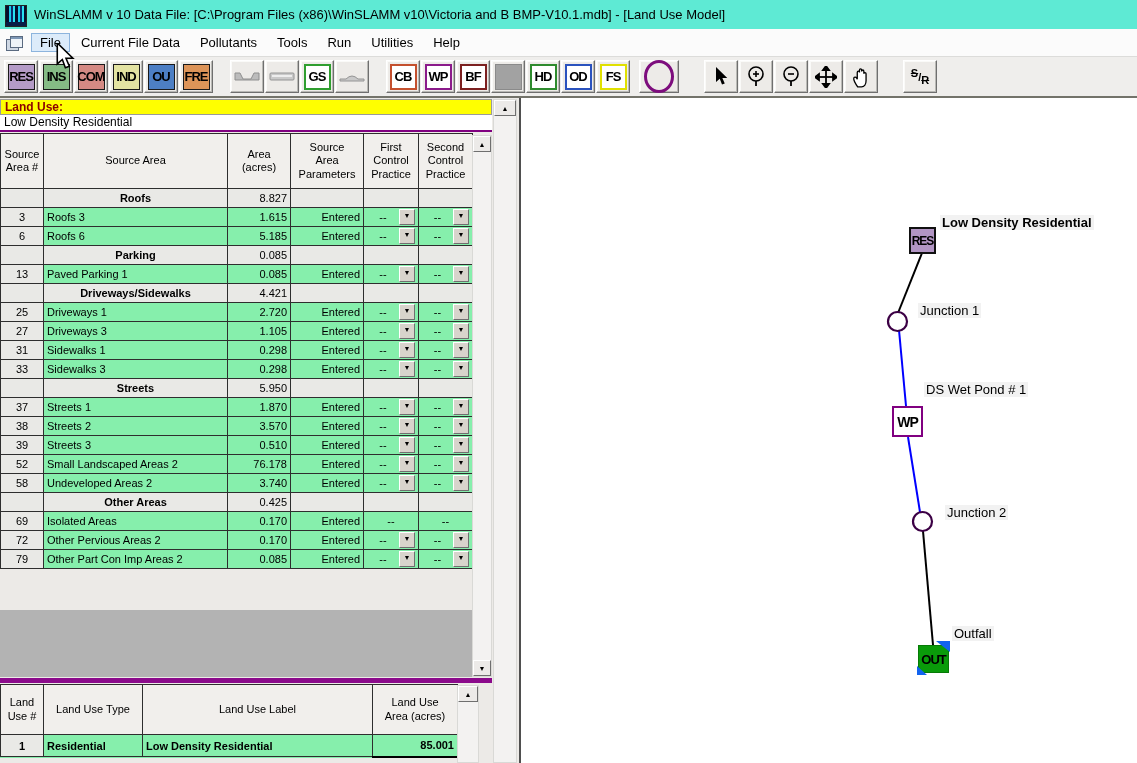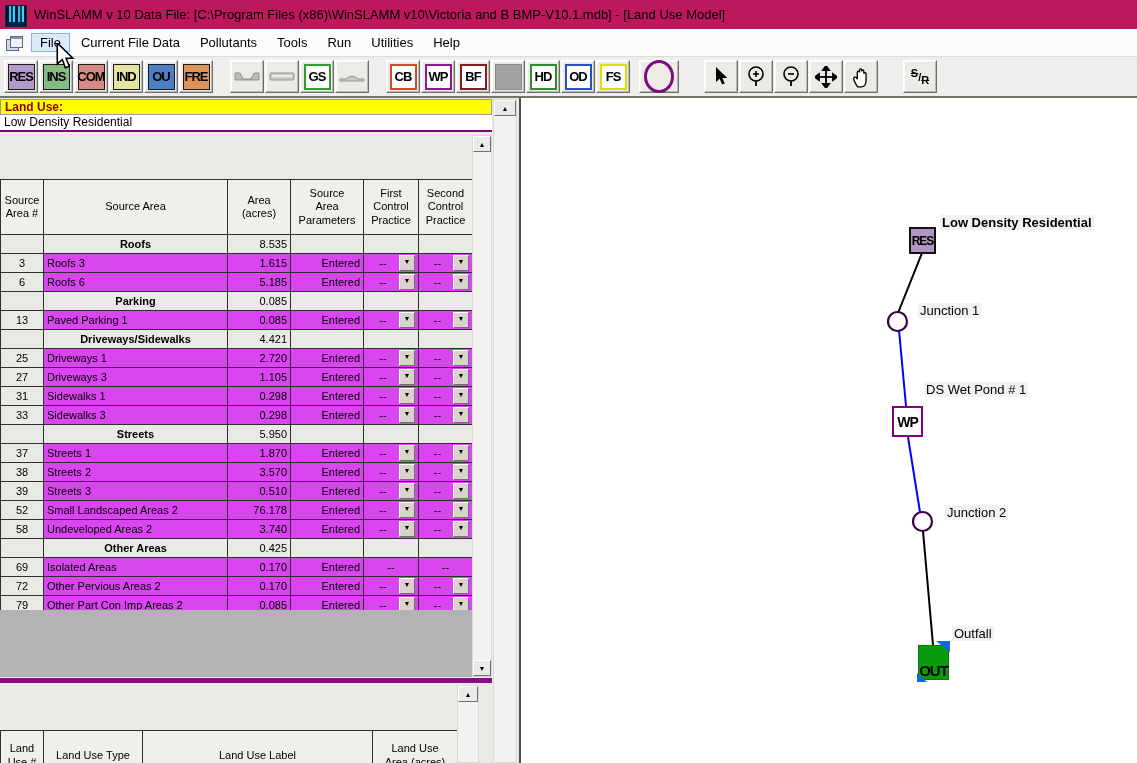--- a/index.html
+++ b/index.html
@@ -1,20 +1,20 @@
 <!DOCTYPE html>
 <html><head>
 <meta charset="utf-8">
 <style>
   html,body{margin:0;padding:0;}
   body{width:1137px;height:763px;position:relative;overflow:hidden;background:#fff;
        font-family:"Liberation Sans",sans-serif;color:#000;}
 
   
-  .titlebar{height:29px;display:flex;align-items:center;background:#be185d;}
+  .titlebar{height:29px;display:flex;align-items:center;background:#5eead4;}
   .app-icon{width:20px;height:20px;margin:2px 7px 0 5px;border:1px solid #222;
     background:repeating-linear-gradient(90deg,#03102e 0 3px,#19c9e8 3px 5px,#0b2a6b 5px 7px,#28e0f0 7px 9px);
     box-shadow:inset 0 -4px 0 #071d46;}
   .title-text{font-size:13px;white-space:nowrap;}
 
   
   .menubar{height:27px;display:flex;align-items:center;background:#fbfbfb;font-size:13px;}
   .mdi-icon{width:17px;height:14px;margin:0 8px 0 6px;position:relative;}
   .mdi-icon .w1{position:absolute;left:0;top:3px;width:11px;height:10px;background:#cfd8e4;border:1px solid #5a6a80;}
   .mdi-icon .w2{position:absolute;left:4px;top:0;width:11px;height:10px;background:#eef3f8;border:1px solid #5a6a80;box-shadow:inset 0 2px 0 #7d97b5;}
@@ -44,21 +44,21 @@
   .content{position:absolute;left:0;top:98px;width:1137px;height:665px;background:#eceae7;}
 
   .lu-header{position:absolute;left:0;top:1px;width:492px;height:16px;background:#ffff00;
     border:1px solid #9a9a9a;box-sizing:border-box;font-size:12px;font-weight:bold;color:#8b0000;
     padding-left:4px;line-height:14px;}
   .lu-name{position:absolute;left:0;top:17px;width:492px;height:15px;background:#fff;
     font-size:12px;padding-left:4px;line-height:15px;box-sizing:border-box;}
   .purple-line{position:absolute;left:0;top:32px;width:492px;height:2px;background:#800080;}
 
   
-  table.grid{position:absolute;border-collapse:collapse;table-layout:fixed;font-size:11px;background:#d946ef;margin-top:46px;}
+  table.grid{position:absolute;border-collapse:collapse;table-layout:fixed;font-size:11px;background:#86efac;}
   #src-table{left:0;top:35px;width:472px;}
   table.grid th,table.grid td{border:1px solid #2e2e2e;padding:0 3px;overflow:hidden;white-space:nowrap;box-sizing:border-box;}
   table.grid th{background:#f1efec;font-weight:normal;text-align:center;white-space:pre-line;line-height:1.2;}
   #src-table th{height:55px;}
   #src-table td{height:19px;}
   td.num{background:#e9e9e6;text-align:center;}
   tr.cat td{background:#e9e9e6;}
   tr.cat td.nm{font-weight:bold;text-align:center;}
   td.nm{text-align:left;}
   td.ar{text-align:right;}
@@ -87,22 +87,22 @@
   
   .canvas{position:absolute;left:519px;top:0;width:618px;height:665px;background:#fff;
     border-left:2px solid #4f4f4f;box-sizing:border-box;}
   .canvas svg{position:absolute;left:0;top:0;}
   .node{position:absolute;box-sizing:border-box;display:flex;align-items:center;justify-content:center;
     font-weight:bold;}
   .node.res{left:388px;top:129px;width:27px;height:27px;background:#b295c4;border:2px solid #111;
     font-size:12px;letter-spacing:-1px;}
   .node.wp{left:371px;top:308px;width:31px;height:31px;background:#fff;border:2px solid #800080;
     font-size:14px;letter-spacing:-1px;}
-  .node.out{left:397px;top:547px;width:31px;height:35px;background:#0a9b0a;border:1px solid #067a06;
-    font-size:15px;letter-spacing:-1px;overflow:visible;align-items:flex-end;}
+  .node.out{left:397px;top:547px;width:31px;height:28px;background:#0a9b0a;border:1px solid #067a06;
+    font-size:13px;letter-spacing:-1px;overflow:visible;}
   .node.out .b1{position:absolute;right:-2px;top:-5px;width:14px;height:11px;background:#1263ef;
     clip-path:polygon(0 0,100% 0,100% 100%);}
   .node.out .b2{position:absolute;left:-2px;bottom:-3px;width:10px;height:9px;background:#1263ef;
     clip-path:polygon(0 0,0 100%,100% 100%);}
   .nlabel{position:absolute;background:#f2f2f2;font-size:13px;padding:0 2px;white-space:nowrap;}
   .nlabel.bold{font-weight:bold;}
   .lbl-res{left:419px;top:117px;}
   .lbl-j1{left:397px;top:205px;}
   .lbl-wp{left:403px;top:284px;}
   .lbl-j2{left:424px;top:407px;}
@@ -277,21 +277,21 @@
 Practice</th>
         <th>Second
 Control
 Practice</th>
       </tr>
     </thead>
     <tbody id="src-body">
         <tr class="cat">
           <td class="num"></td>
           <td class="nm">Roofs</td>
-          <td class="ar">8.535</td>
+          <td class="ar">8.827</td>
           <td class="pr"></td>
           <td class="ctl"></td>
           <td class="ctl"></td>
         </tr>
         <tr class="datarow">
           <td class="num">3</td>
           <td class="nm">Roofs 3</td>
           <td class="ar">1.615</td>
           <td class="pr">Entered</td>
           <td class="ctl">

